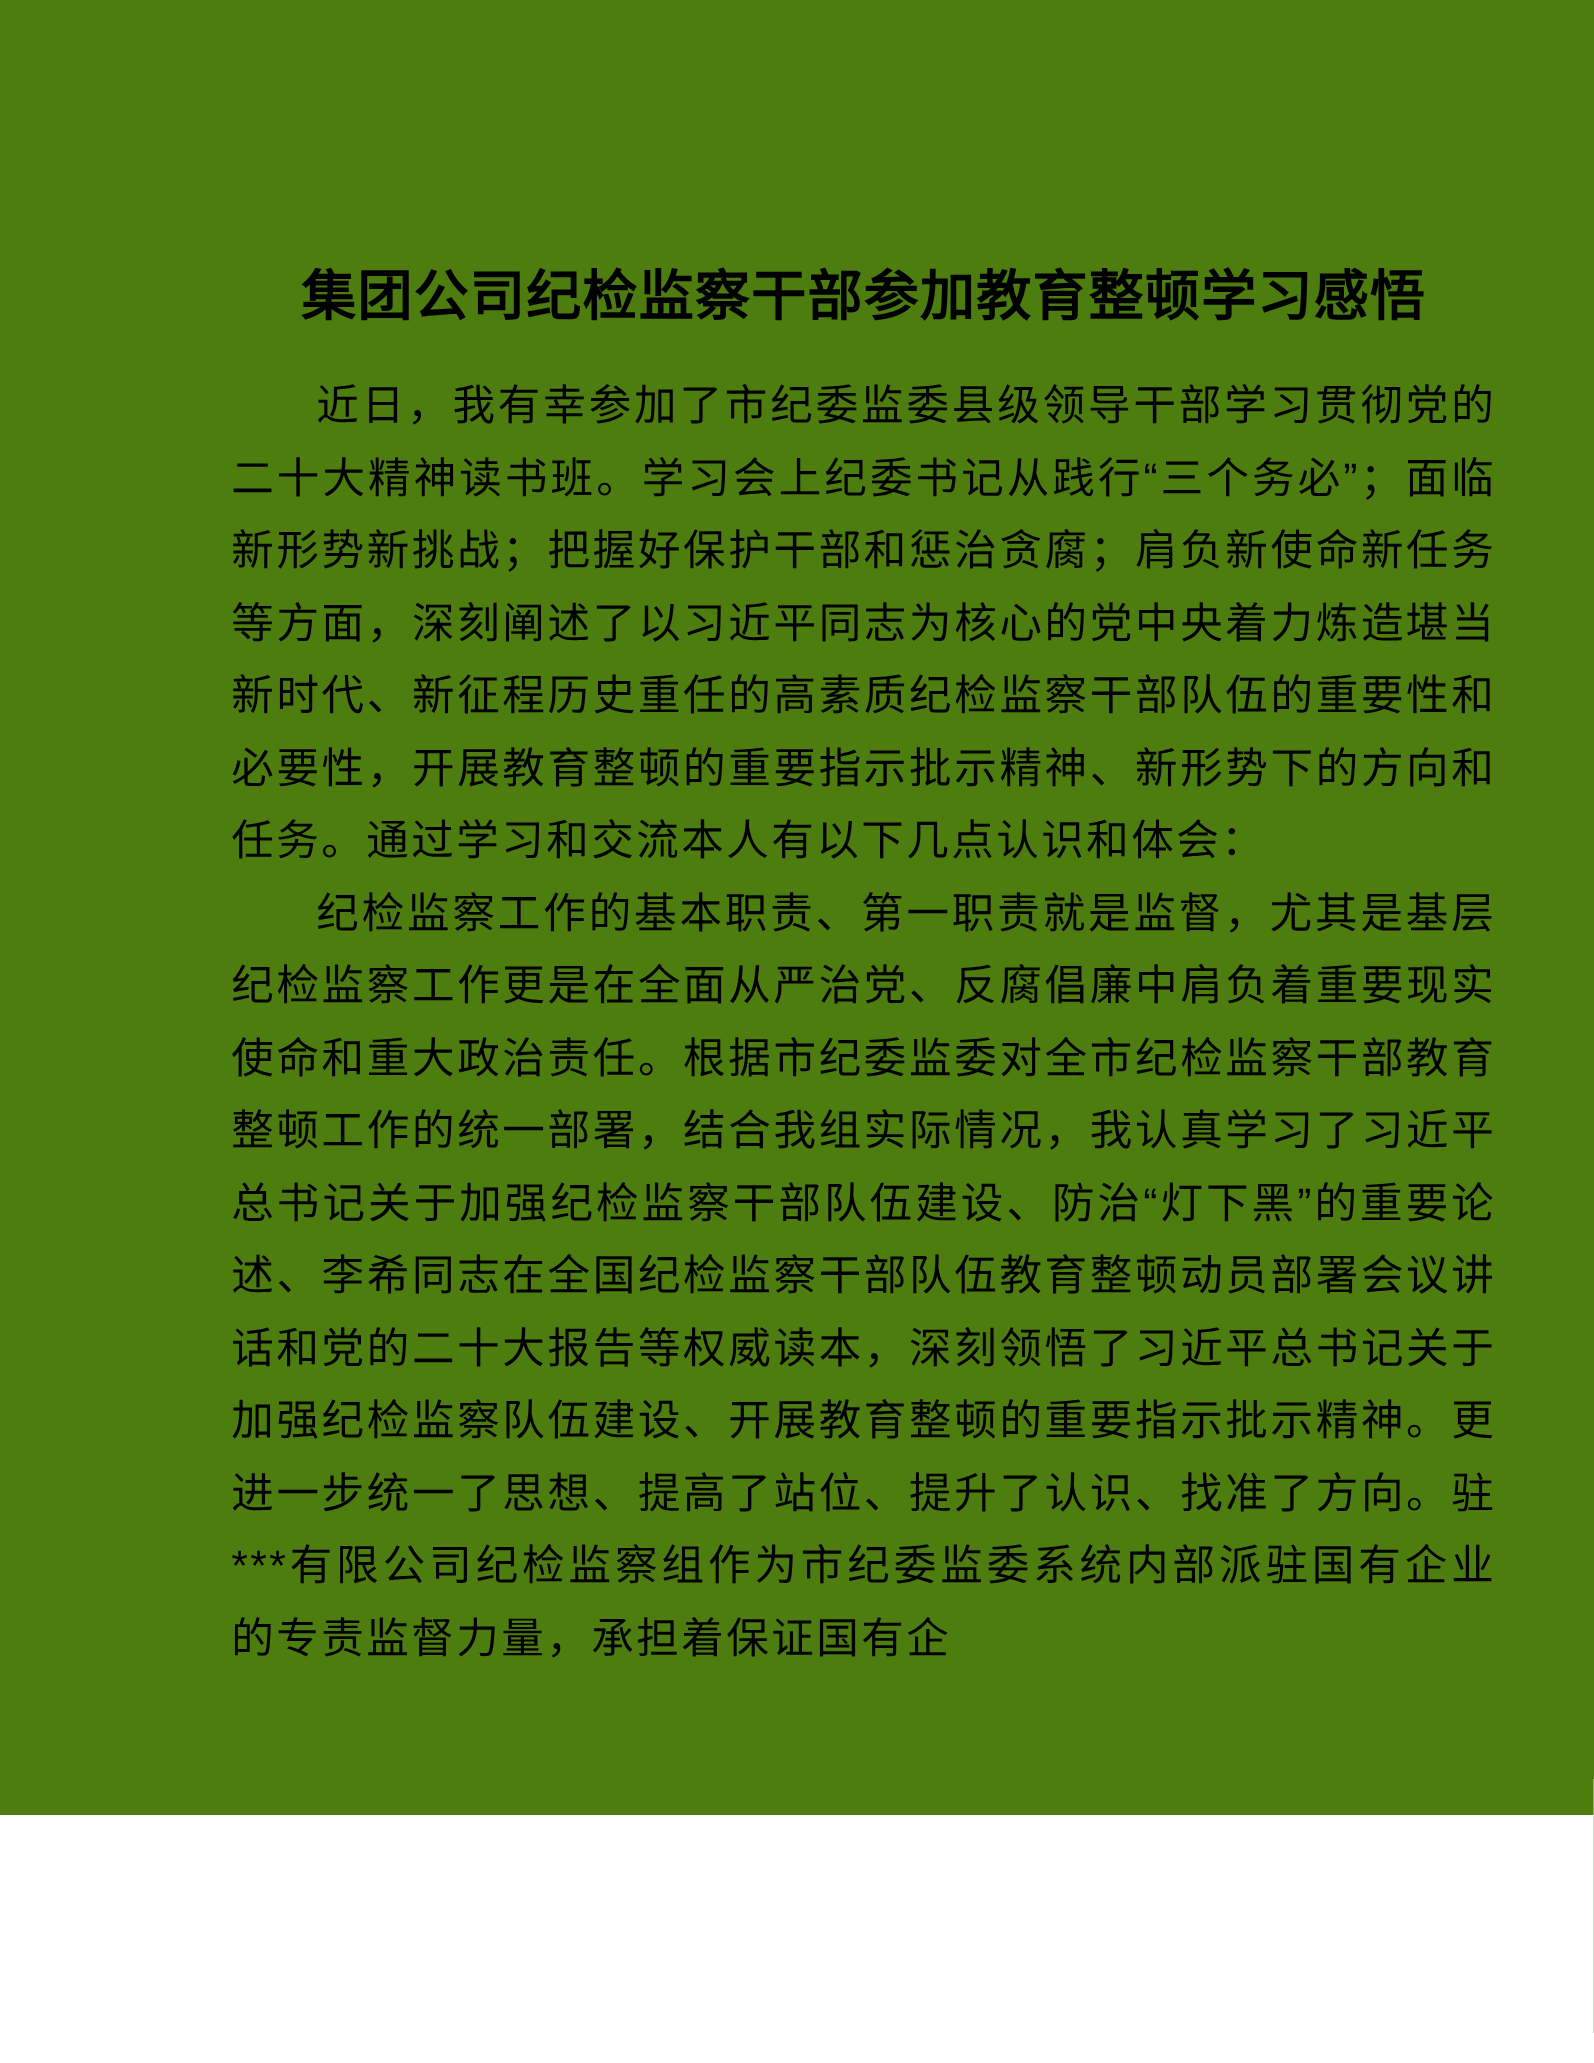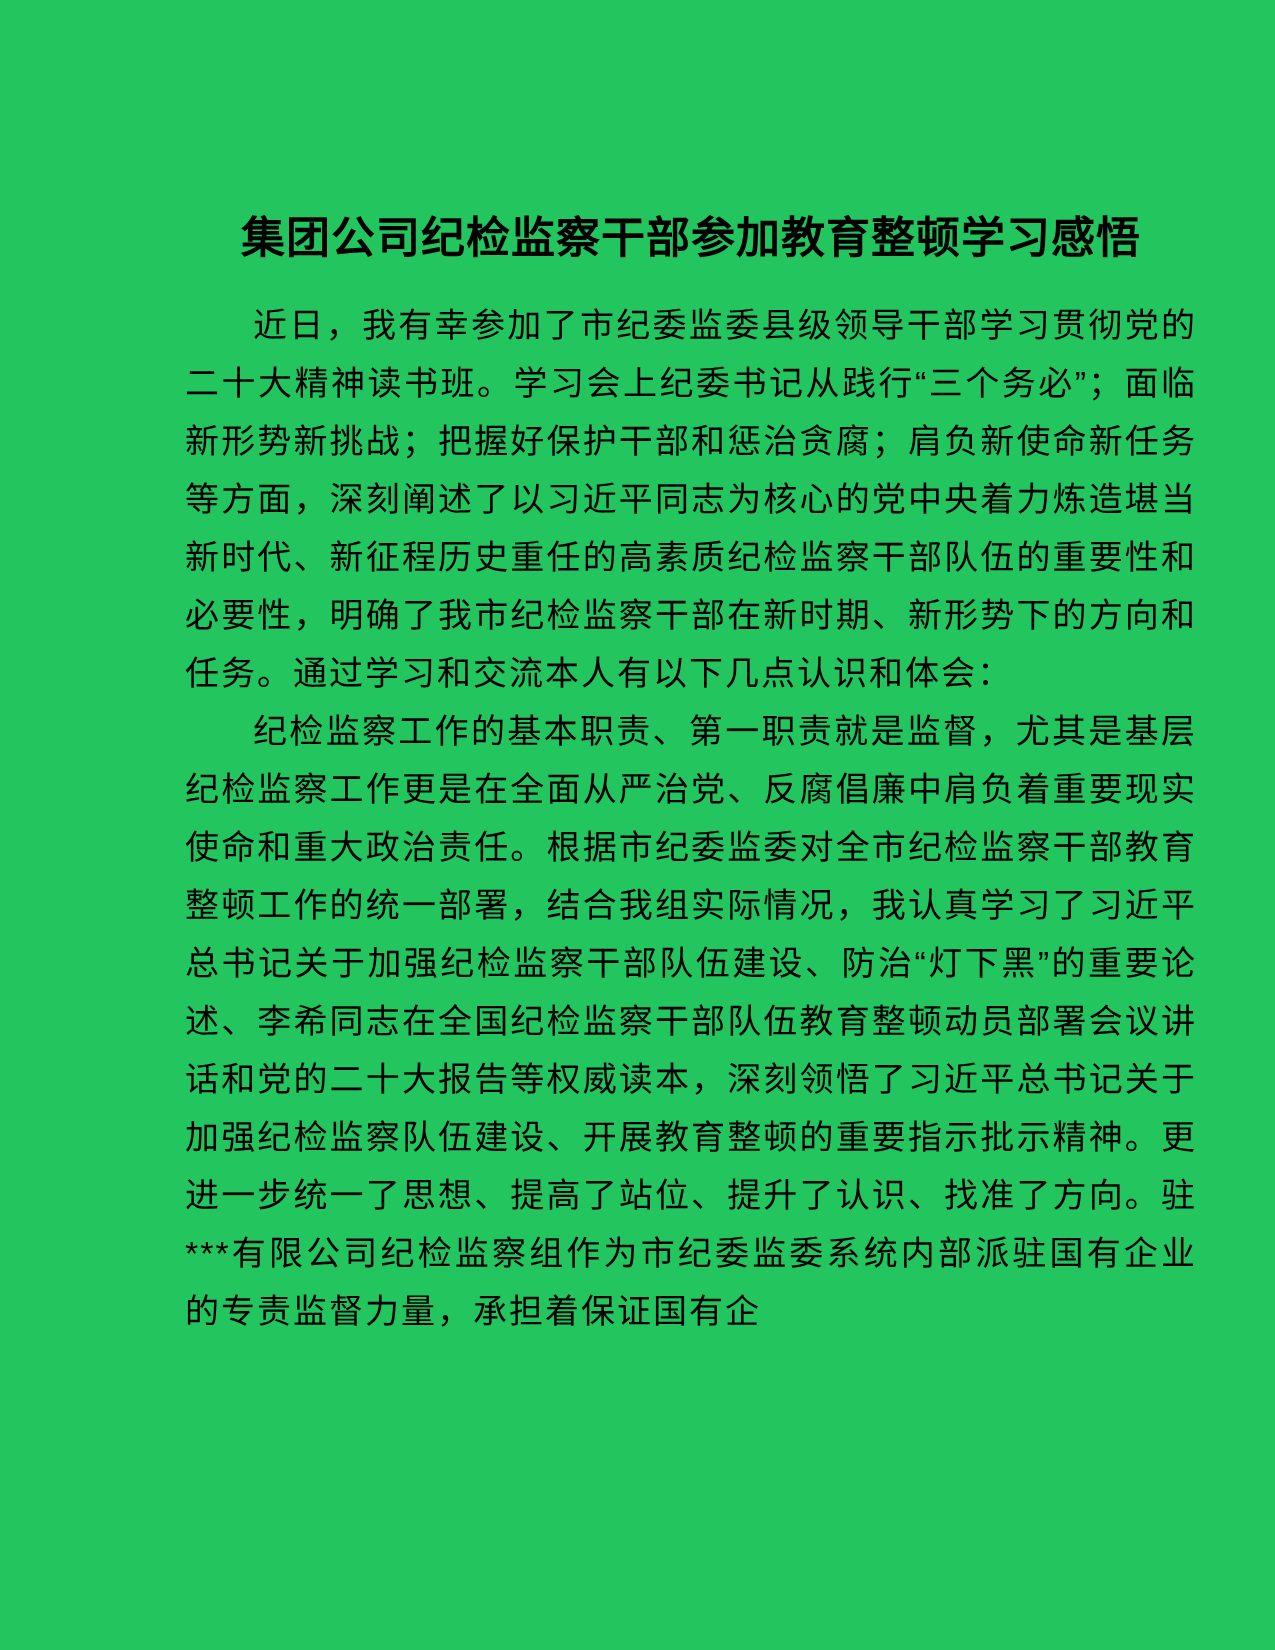--- a/index.html
+++ b/index.html
@@ -3,23 +3,23 @@
 <meta charset="utf-8">
 <style>
   html, body {
     margin: 0;
     padding: 0;
     background: #ffffff;
   }
   .page {
     position: relative;
     width: 1275px;
-    height: 1650px;
+    height: 1452px;
     margin: 0 auto;
-    background: #22c55e;
+    background: #4d7c0f;
     color: #000000;
     box-sizing: border-box;
     padding: 206px 78px 0 185px;
     overflow: hidden;
     font-family: "Liberation Sans", "DejaVu Sans", sans-serif;
   }
   .doc-title {
     font-size: 44px;
     font-weight: bold;
     line-height: 64px;
@@ -47,16 +47,16 @@
     text-indent: 2em;
     margin: 18px 0 12px 0;
   }
 </style>
 </head>
 <body>
 
 <div class="page">
   <h1 class="doc-title">集团公司纪检监察干部参加教育整顿学习感悟</h1>
   <div class="doc-body">
-      <p class="para">近日，我有幸参加了市纪委监委县级领导干部学习贯彻党的二十大精神读书班。学习会上纪委书记从践行“三个务必”；面临新形势新挑战；把握好保护干部和惩治贪腐；肩负新使命新任务等方面，深刻阐述了以习近平同志为核心的党中央着力炼造堪当新时代、新征程历史重任的高素质纪检监察干部队伍的重要性和必要性，明确了我市纪检监察干部在新时期、新形势下的方向和任务。通过学习和交流本人有以下几点认识和体会：</p>
+      <p class="para">近日，我有幸参加了市纪委监委县级领导干部学习贯彻党的二十大精神读书班。学习会上纪委书记从践行“三个务必”；面临新形势新挑战；把握好保护干部和惩治贪腐；肩负新使命新任务等方面，深刻阐述了以习近平同志为核心的党中央着力炼造堪当新时代、新征程历史重任的高素质纪检监察干部队伍的重要性和必要性，开展教育整顿的重要指示批示精神、新形势下的方向和任务。通过学习和交流本人有以下几点认识和体会：</p>
       <p class="para">纪检监察工作的基本职责、第一职责就是监督，尤其是基层纪检监察工作更是在全面从严治党、反腐倡廉中肩负着重要现实使命和重大政治责任。根据市纪委监委对全市纪检监察干部教育整顿工作的统一部署，结合我组实际情况，我认真学习了习近平总书记关于加强纪检监察干部队伍建设、防治“灯下黑”的重要论述、李希同志在全国纪检监察干部队伍教育整顿动员部署会议讲话和党的二十大报告等权威读本，深刻领悟了习近平总书记关于加强纪检监察队伍建设、开展教育整顿的重要指示批示精神。更进一步统一了思想、提高了站位、提升了认识、找准了方向。驻***有限公司纪检监察组作为市纪委监委系统内部派驻国有企业的专责监督力量，承担着保证国有企</p>
     </div>
 </div>
 
 </body></html>

